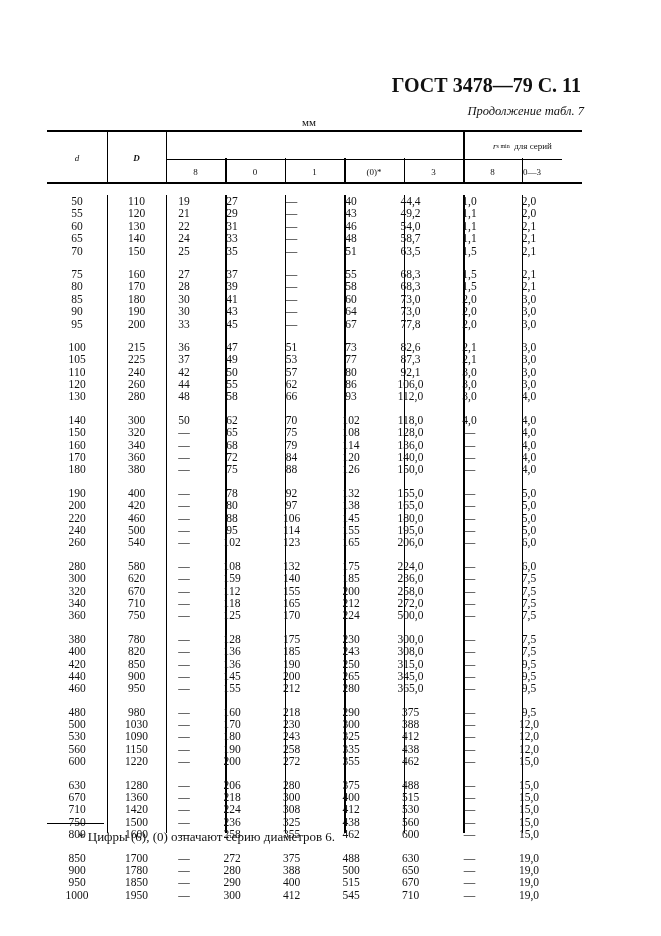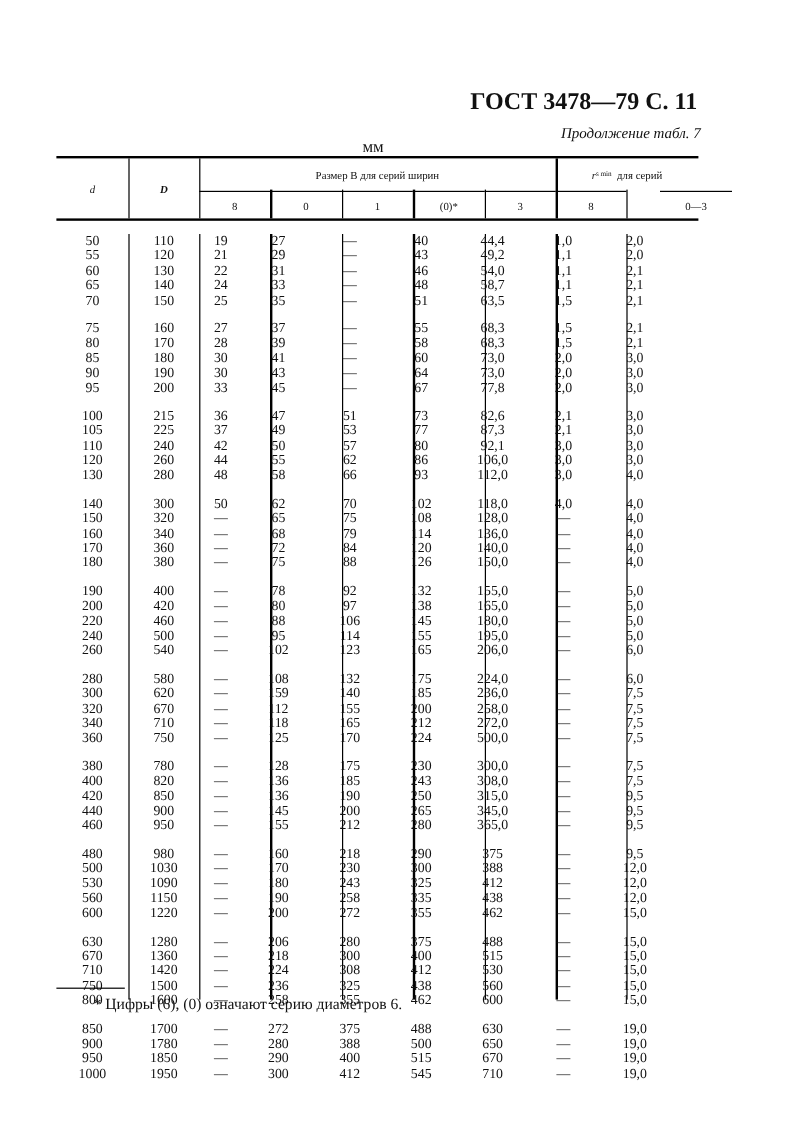--- a/index.html
+++ b/index.html
@@ -1,20 +1,20 @@
 <!DOCTYPE html>
 <html><head>
 <meta charset="utf-8">
 <style>
   html, body { margin: 0; padding: 0; background: #ffffff; }
   body { width: 661px; height: 936px; position: relative; overflow: hidden;
          font-family: "Liberation Serif", "DejaVu Serif", serif; color: #111; }
   .gost-title { position: absolute; right: 80px; top: 74px; font-weight: bold; font-size: 20px; }
   .continuation { position: absolute; right: 77px; top: 104px; font-style: italic; font-size: 12.5px; }
-  .units { position: absolute; left: 302px; top: 116px; font-size: 14px; }
+  .units { position: absolute; left: 302px; top: 116px; font-size: 11px; }
 
   .tbl { position: absolute; left: 47px; top: 130px; width: 535px; }
   .hdr { position: relative; height: 54px; border-top: 2.5px solid #000; border-bottom: 2.5px solid #000; box-sizing: border-box; }
   .hcell { position: absolute; display: flex; align-items: center; justify-content: center; font-size: 9px; box-sizing: border-box; }
   .hsub { top: 27px; height: 25px; border-top: 1px solid #000; }
   .vl { position: absolute; top: 0; bottom: 0; width: 0; border-left: 1px solid #000; }
   .vl.thick { border-left: 2.5px solid #000; }
 
   .body { position: relative; height: 630px; }
   .group { position: relative; margin-top: 11px; }
@@ -37,31 +37,30 @@
 <div class="units">мм</div>
 
 <div class="tbl">
   <div class="hdr">
     <div class="hcell" style="left:0;width:60px;top:0;height:52px;">
         <i>d</i>
       </div>
     <div class="hcell" style="left:60px;width:59px;top:0;height:52px;">
         <i class="b">D</i>
       </div>
-    <div class="hcell" style="left:119px;width:297px;top:0;height:27px;">Размер B для серий ширин</div>
     <div class="hcell" style="left:416px;width:119px;top:0;height:27px;">
       <i>r</i><sub>s min</sub>&nbsp;&nbsp;<span>для серий</span>
     </div>
     <div class="hcell hsub" style="left:119px;width:59px;">8</div>
     <div class="hcell hsub" style="left:178px;width:60px;">0</div>
     <div class="hcell hsub" style="left:238px;width:59px;">1</div>
     <div class="hcell hsub" style="left:297px;width:60px;">(0)*</div>
     <div class="hcell hsub" style="left:357px;width:59px;">3</div>
     <div class="hcell hsub" style="left:416px;width:59px;">8</div>
-    <div class="hcell hsub" style="left:503px;width:60px;">0—3</div>
+    <div class="hcell hsub" style="left:455px;width:60px;">0—3</div>
     <div class="vl" style="left:60px;"></div>
     <div class="vl" style="left:119px;"></div>
     <div class="vl thick" style="left:178px;top:26px;"></div>
     <div class="vl" style="left:238px;top:26px;"></div>
     <div class="vl thick" style="left:297px;top:26px;"></div>
     <div class="vl" style="left:357px;top:26px;"></div>
     <div class="vl thick" style="left:416px;"></div>
     <div class="vl" style="left:475px;top:26px;"></div>
   </div>
 

